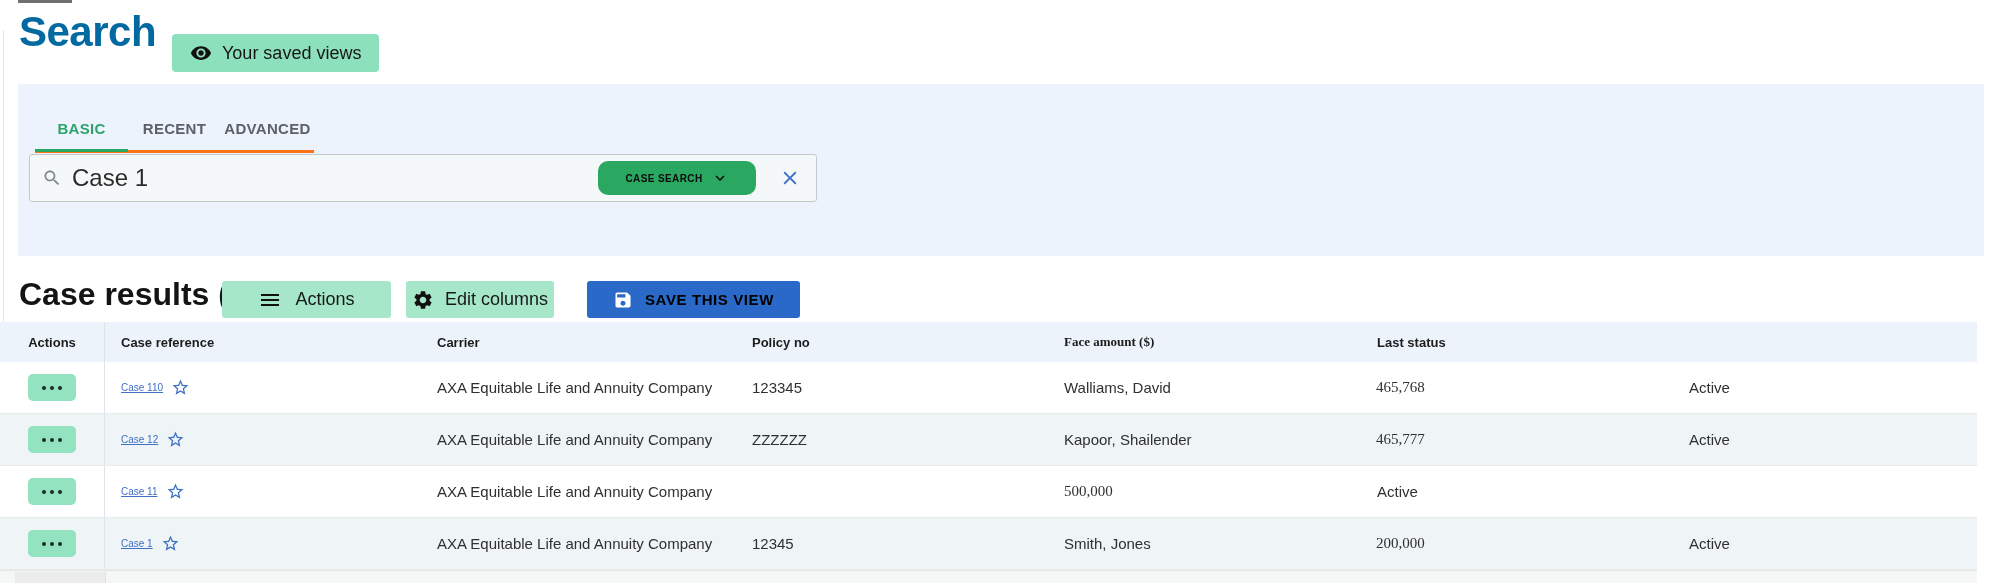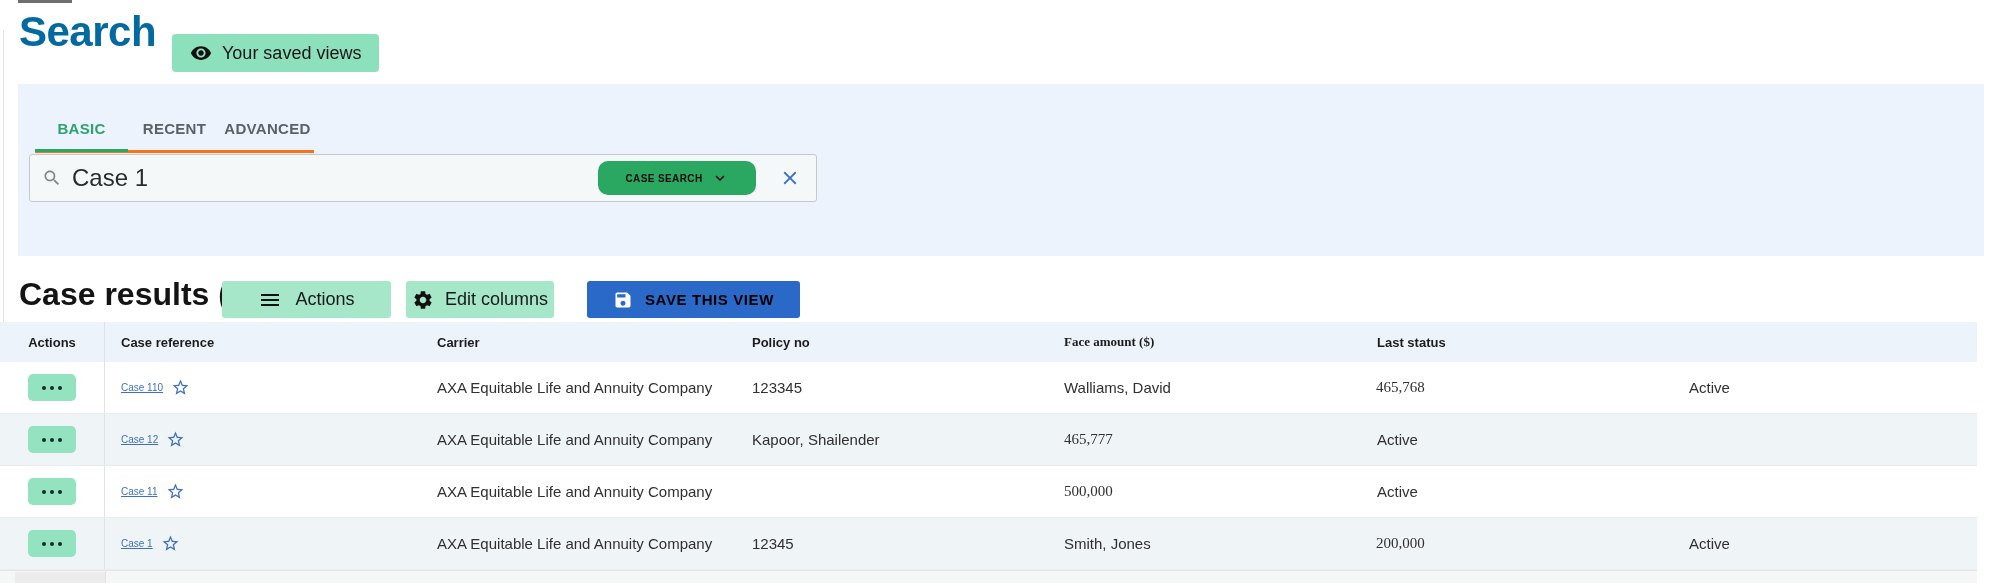--- a/index.html
+++ b/index.html
@@ -244,20 +244,21 @@
     </div>
     <div class="cell col-1 cell-case">
       <a class="case-link" href="#">Case 12</a>
       <span class="star">
         <svg width="19" height="19" viewBox="0 0 24 24">
               <path fill="#3e70c4" d="M22 9.24l-7.19-.62L12 2 9.19 8.63 2 9.24l5.46 4.73L5.82 21 12 17.27 18.18 21l-1.63-7.03L22 9.24zM12 15.4l-3.76 2.27 1-4.28-3.32-2.88 4.38-.38L12 6.1l1.71 4.04 4.38.38-3.32 2.88 1 4.28L12 15.4z"></path>
             </svg>
       </span>
     </div>
     <div class="cell col-2">AXA Equitable Life and Annuity Company</div>
+    <div class="cell col-3">ZZZZZZ</div>
     <div class="cell col-4">Kapoor, Shailender</div>
     <div class="cell col-5">465,777</div>
     <div class="cell col-6">Active</div>
   </div>
 
   <div class="row">
     <div class="cell-actions">
       <button class="dots-btn">
         <span class="dot"></span>
             <span class="dot"></span>

